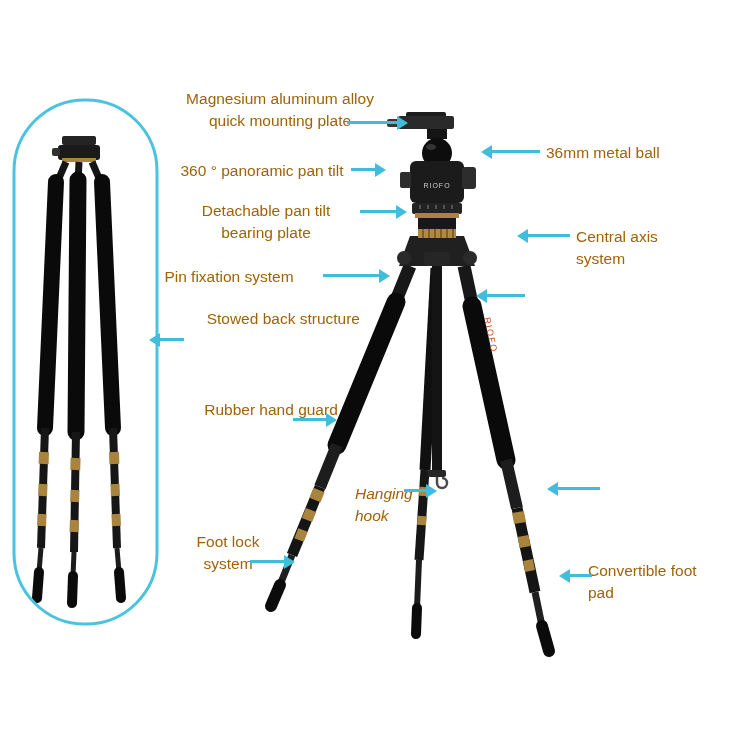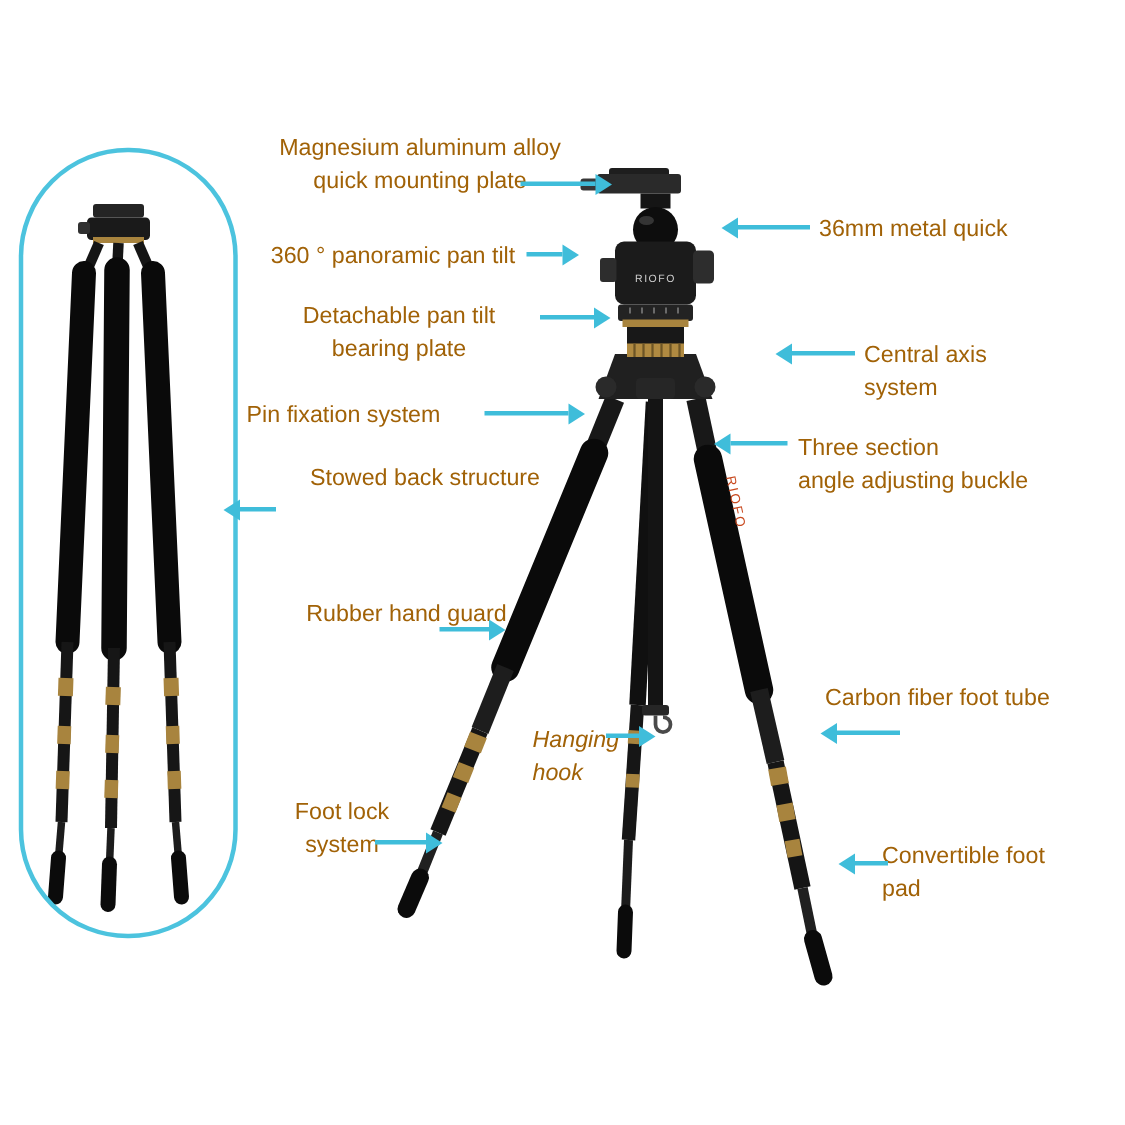--- a/index.html
+++ b/index.html
@@ -143,48 +143,45 @@
           <line x1="453" y1="229" x2="453" y2="238"></line>
         </g>
       </g>
     </g>
   </svg>
 
   <div class="label center" style="left:170px;top:88px;width:220px;">Magnesium aluminum alloy
 quick mounting plate</div>
   <div class="arrow arrow-right" style="left:347px;top:121px;width:50px;"></div>
 
-  <div class="label" style="left:546px;top:142px;width:140px;">36mm metal quick</div>
+  <div class="label" style="left:546px;top:142px;width:140px;">36mm metal ball</div>
   <div class="arrow arrow-left" style="left:492px;top:150px;width:48px;"></div>
 
   <div class="label center" style="left:162px;top:160px;width:200px;">360 ° panoramic pan tilt</div>
   <div class="arrow arrow-right" style="left:351px;top:168px;width:24px;"></div>
 
   <div class="label center" style="left:175px;top:200px;width:182px;">Detachable pan tilt
 bearing plate</div>
   <div class="arrow arrow-right" style="left:360px;top:210px;width:36px;"></div>
 
   <div class="label" style="left:576px;top:226px;width:120px;">Central axis
 system</div>
   <div class="arrow arrow-left" style="left:528px;top:234px;width:42px;"></div>
 
   <div class="label center" style="left:149px;top:266px;width:160px;text-align:center;">Pin fixation system</div>
   <div class="arrow arrow-right" style="left:323px;top:274px;width:56px;"></div>
 
-  <div class="label" style="left:532px;top:288px;width:185px;">Three section
-angle adjusting buckle</div>
   <div class="arrow arrow-left" style="left:487px;top:294px;width:38px;"></div>
 
   <div class="label center" style="left:182px;top:308px;width:178px;text-align:right;">Stowed back structure</div>
   <div class="arrow arrow-left" style="left:160px;top:338px;width:24px;"></div>
 
   <div class="label center" style="left:200px;top:386px;width:142px;margin-top:13px;">Rubber hand guard</div>
   <div class="arrow arrow-right" style="left:293px;top:418px;width:33px;"></div>
 
-  <div class="label" style="left:550px;top:455px;width:178px;">Carbon fiber foot tube</div>
   <div class="arrow arrow-left" style="left:558px;top:487px;width:42px;"></div>
 
   <div class="label" style="left:355px;top:483px;width:78px;font-style:italic;">Hanging
 hook</div>
   <div class="arrow arrow-right" style="left:404px;top:489px;width:22px;"></div>
 
   <div class="label center" style="left:178px;top:531px;width:100px;">Foot lock
 system</div>
   <div class="arrow arrow-right" style="left:250px;top:560px;width:34px;"></div>
 

